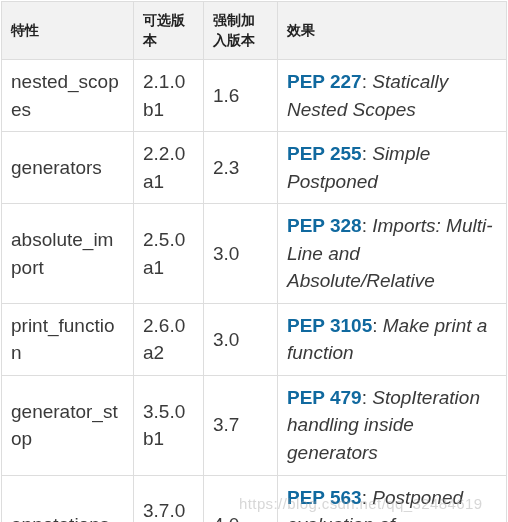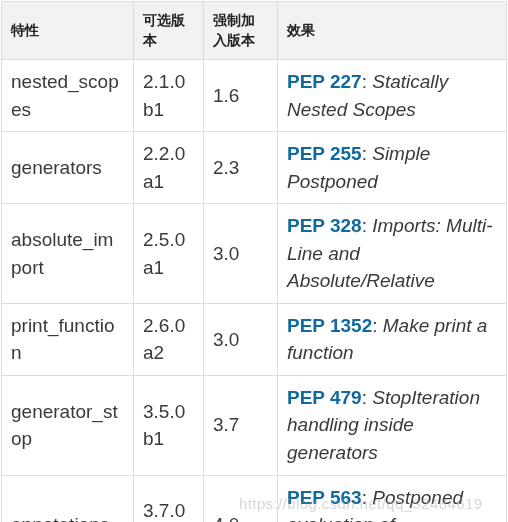--- a/index.html
+++ b/index.html
@@ -135,21 +135,21 @@
         <td>2.5.0a1</td>
         <td>3.0</td>
         <td class="effect-cell"><a class="pep-link" href="#">PEP 328</a><span class="pep-sep">: </span><span class="pep-desc">Imports: Multi-Line and Absolute/Relative</span></td>
       </tr>
 
 
       <tr>
         <td>print_function</td>
         <td>2.6.0a2</td>
         <td>3.0</td>
-        <td class="effect-cell"><a class="pep-link" href="#">PEP 1352</a><span class="pep-sep">: </span><span class="pep-desc">Make print a function</span></td>
+        <td class="effect-cell"><a class="pep-link" href="#">PEP 3105</a><span class="pep-sep">: </span><span class="pep-desc">Make print a function</span></td>
       </tr>
 
 
       <tr>
         <td>generator_stop</td>
         <td>3.5.0b1</td>
         <td>3.7</td>
         <td class="effect-cell"><a class="pep-link" href="#">PEP 479</a><span class="pep-sep">: </span><span class="pep-desc">StopIteration handling inside generators</span></td>
       </tr>
 

